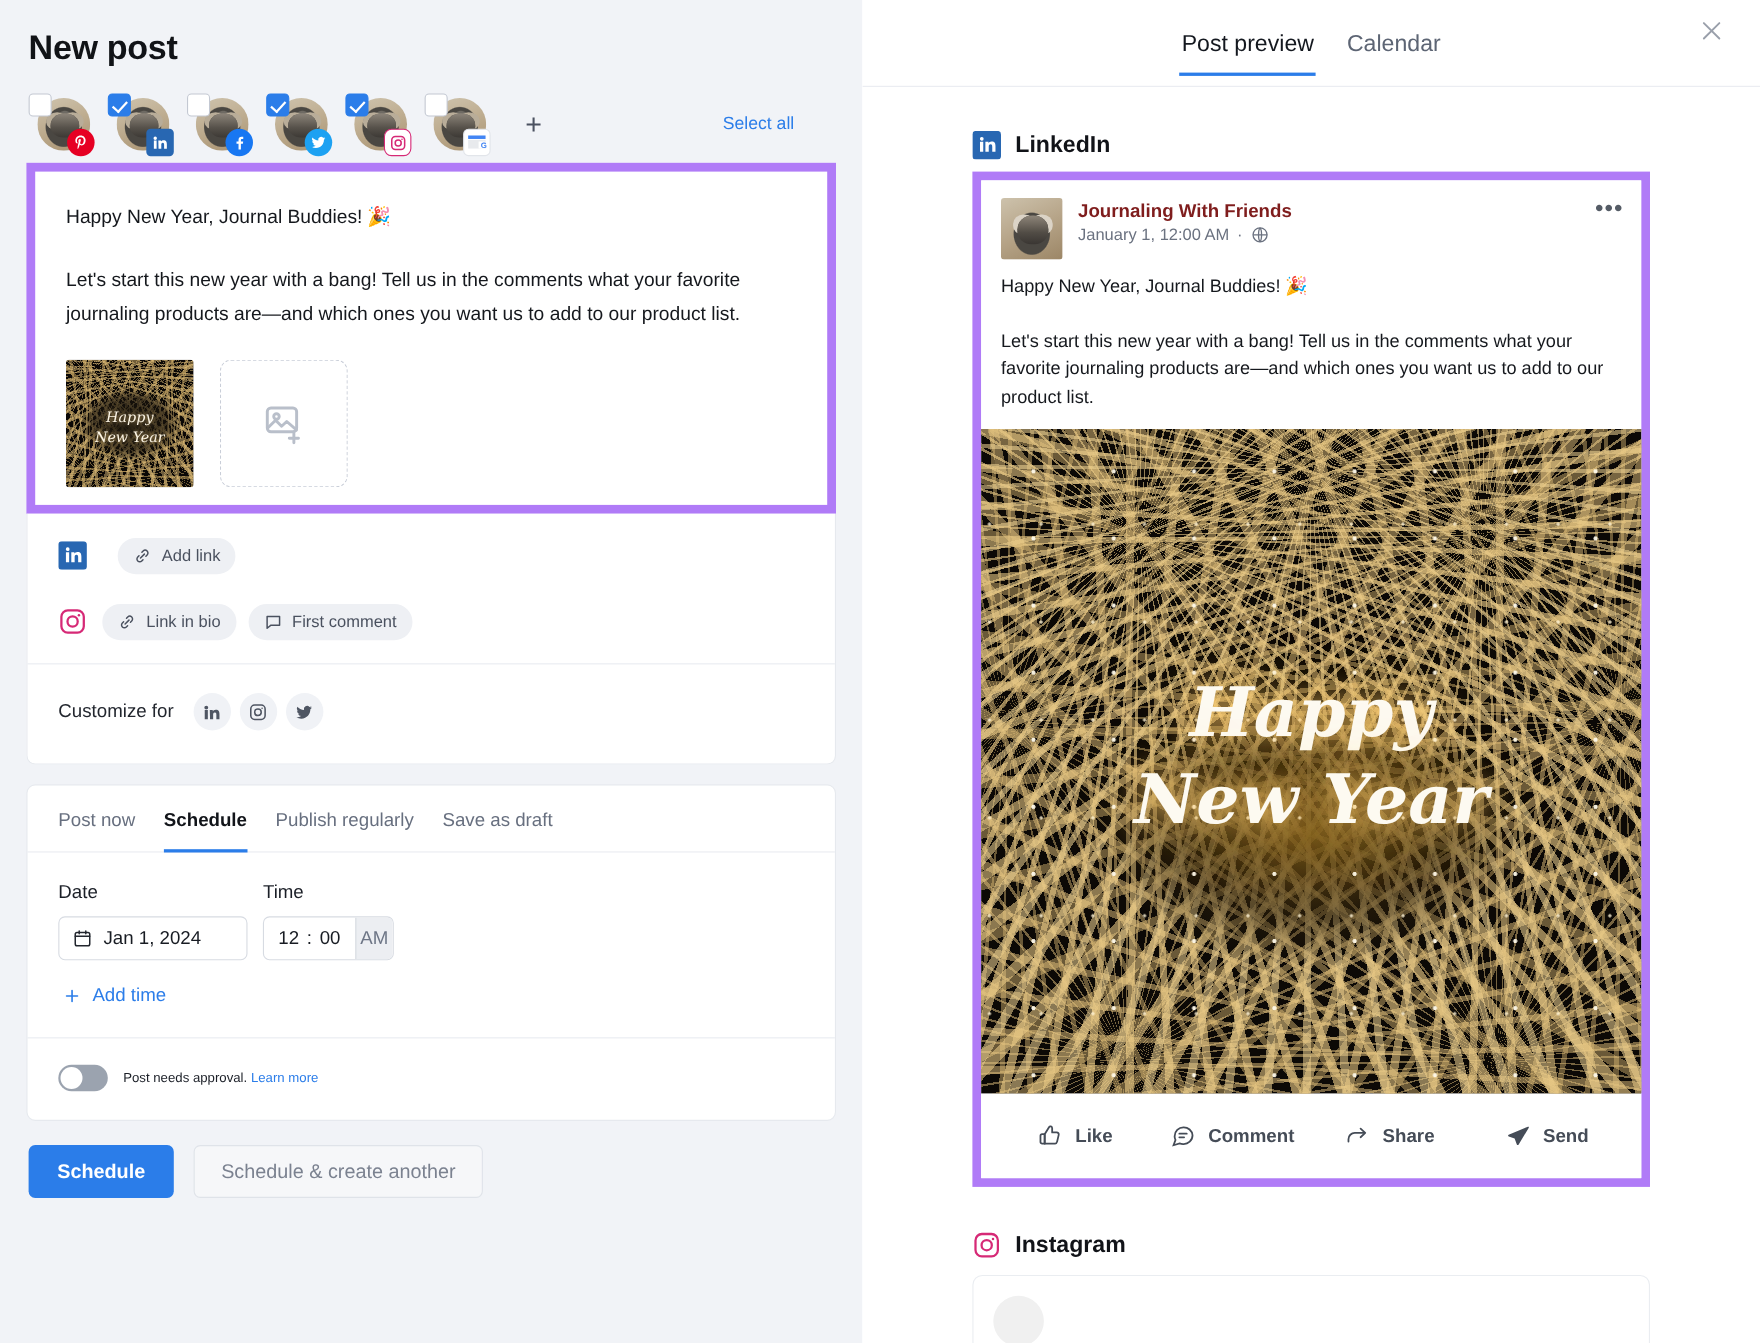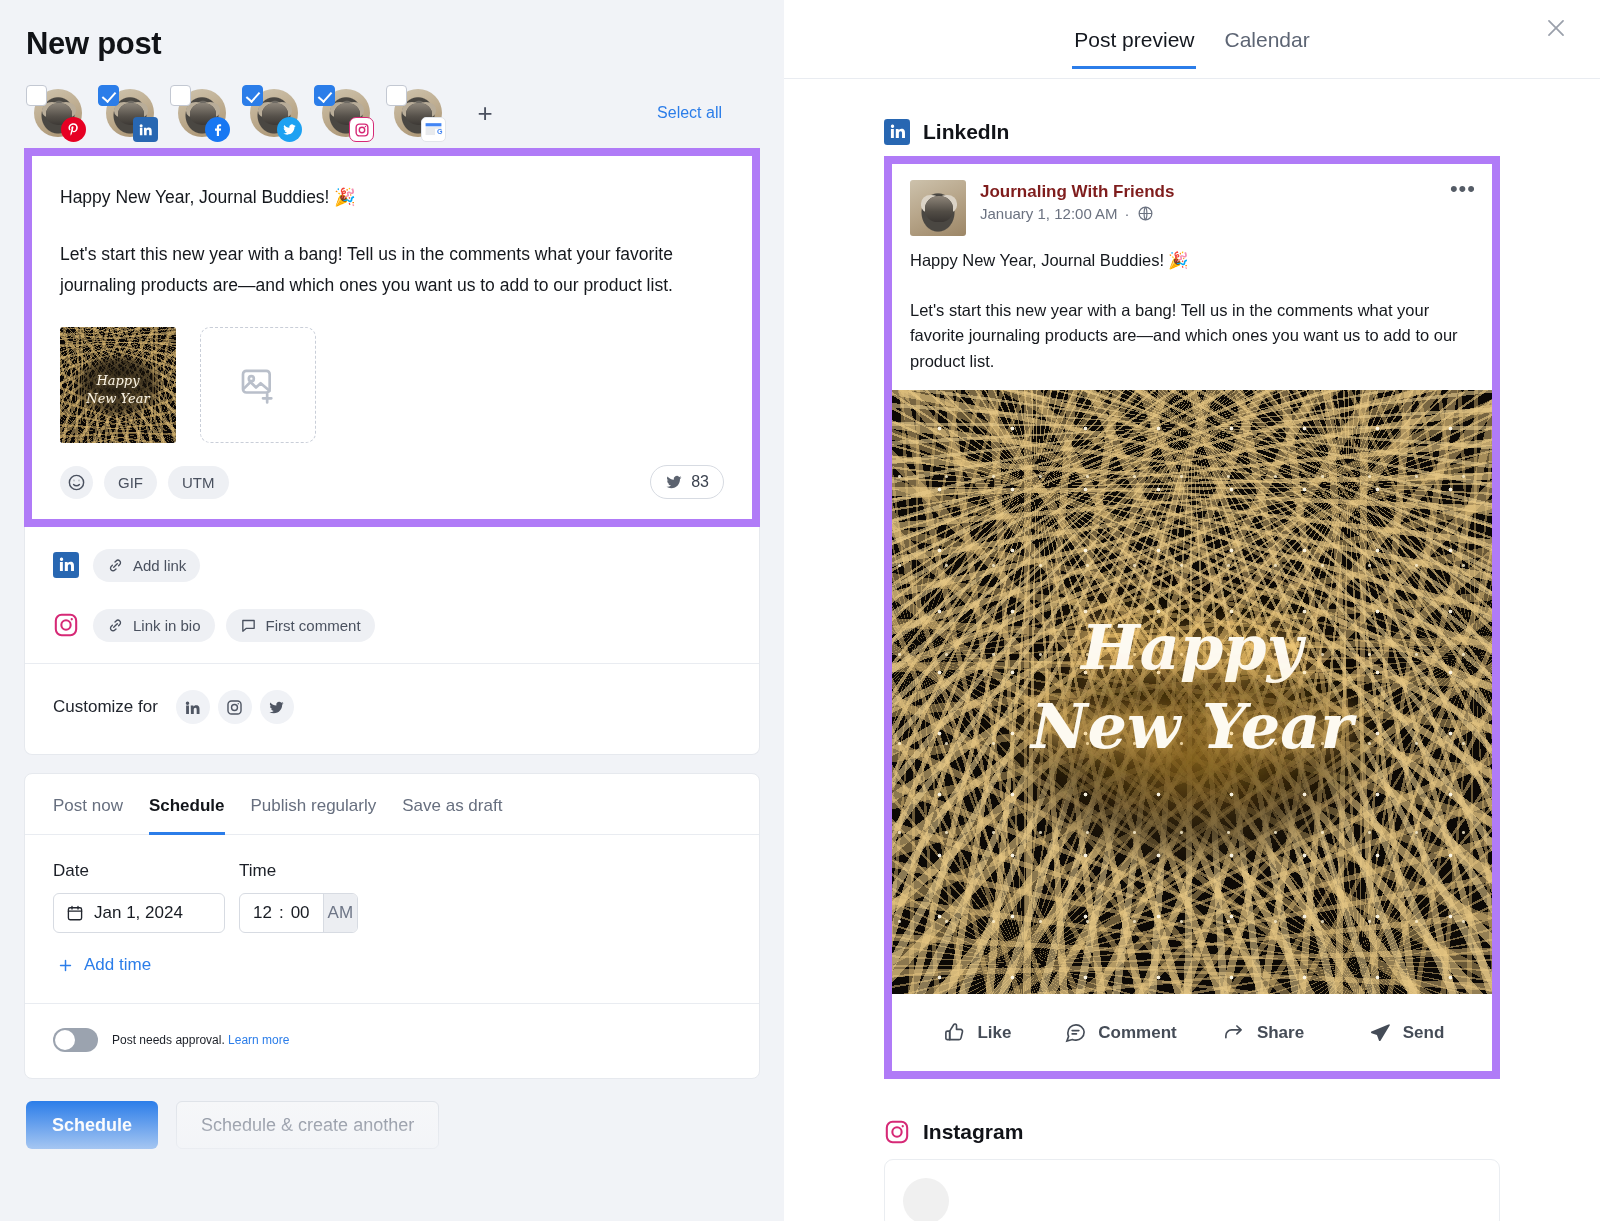--- a/index.html
+++ b/index.html
@@ -154,21 +154,21 @@
   }
 
   
   .opts-card {
     background: #fff; border: 1px solid #e6e9ee; border-top: none;
     border-radius: 0 0 8px 8px;
   }
   .opt-row {
     display: flex; align-items: center; padding: 0 28px; height: 60px;
   }
-  .opt-row.first { padding-top: 8px; height: 68px; }
+  .opt-row.first { padding-top: 8px; height: 68px; gap: 14px; }
   .opt-net-icon { width: 26px; height: 26px; margin-right: 14px; flex: 0 0 auto; }
   .divider { height: 1px; background: #e9ecf1; margin: 8px 0 0 0; }
   .customize-row {
     display: flex; align-items: center; padding: 26px 28px 30px 28px;
   }
   .customize-label { font-size: 17px; color: #22262e; margin-right: 18px; }
   .cust-chip {
     width: 34px; height: 34px; border-radius: 50%; background: #f0f2f6;
     display: flex; align-items: center; justify-content: center;
     margin-right: 8px; cursor: pointer;
@@ -451,42 +451,20 @@
               <svg width="40" height="40" viewBox="0 0 24 24" fill="none" stroke="#b9bfca" stroke-width="1.6" stroke-linecap="round" stroke-linejoin="round">
                 <rect x="3" y="3.5" width="16" height="13" rx="2"></rect>
                 <circle cx="8" cy="8.2" r="1.5"></circle>
                 <path d="M3.5 14.2l4-4 3.3 3.3 2.8-2.6 5.3 4.6"></path>
                 <path d="M17.5 17.5v5M15 20h5"></path>
               </svg>
             </span>
           </div>
         </div>
 
-        <div class="composer-tools">
-          <div class="pill icon-only">
-            <span>
-              <svg width="19" height="19" viewBox="0 0 24 24" fill="none" stroke="#4a515f" stroke-width="1.8">
-                <circle cx="12" cy="12" r="9"></circle>
-                <circle cx="8.8" cy="9.8" r=".1" stroke-width="2.4"></circle>
-                <circle cx="15.2" cy="9.8" r=".1" stroke-width="2.4"></circle>
-                <path d="M8.3 14.6c1 1.1 2.2 1.6 3.7 1.6s2.7-.5 3.7-1.6" stroke-linecap="round"></path>
-              </svg>
-            </span>
-          </div>
-          <div class="pill txt">GIF</div>
-          <div class="pill txt">UTM</div>
-          <div class="char-count">
-            <span>
-              <svg width="18" height="18" viewBox="0 0 24 24" fill="#5c636f">
-                  <path d="M22 5.9c-.74.33-1.53.55-2.36.65a4.1 4.1 0 0 0 1.8-2.27c-.79.47-1.67.81-2.6 1A4.1 4.1 0 0 0 11.8 9.1c-3.4-.17-6.42-1.8-8.44-4.28a4.1 4.1 0 0 0 1.27 5.48c-.67-.02-1.3-.2-1.86-.51v.05a4.1 4.1 0 0 0 3.29 4.02c-.6.17-1.25.2-1.86.08a4.1 4.1 0 0 0 3.83 2.85A8.24 8.24 0 0 1 2 18.4a11.6 11.6 0 0 0 6.29 1.84c7.55 0 11.68-6.25 11.68-11.67v-.53c.8-.58 1.5-1.3 2.03-2.13z"></path>
-                </svg>
-            </span>
-            <span>83</span>
-          </div>
-        </div>
       </div>
     </div>
 
     <div class="opts-card">
       <div class="opt-row first">
         <span class="opt-net-icon">
           <svg width="26" height="26" viewBox="0 0 24 24">
               <rect width="24" height="24" rx="3" fill="#2867b2"></rect>
               <path d="M6.4 9.2h2.7v8.4H6.4zm1.35-4.1a1.57 1.57 0 1 1 0 3.13 1.57 1.57 0 0 1 0-3.13zM10.9 9.2h2.6v1.15h.04c.36-.66 1.25-1.36 2.57-1.36 2.75 0 3.26 1.74 3.26 4v4.6h-2.72v-4.08c0-.97-.02-2.22-1.36-2.22-1.36 0-1.57 1.05-1.57 2.15v4.15H10.9z" fill="#fff"></path>
             </svg>

